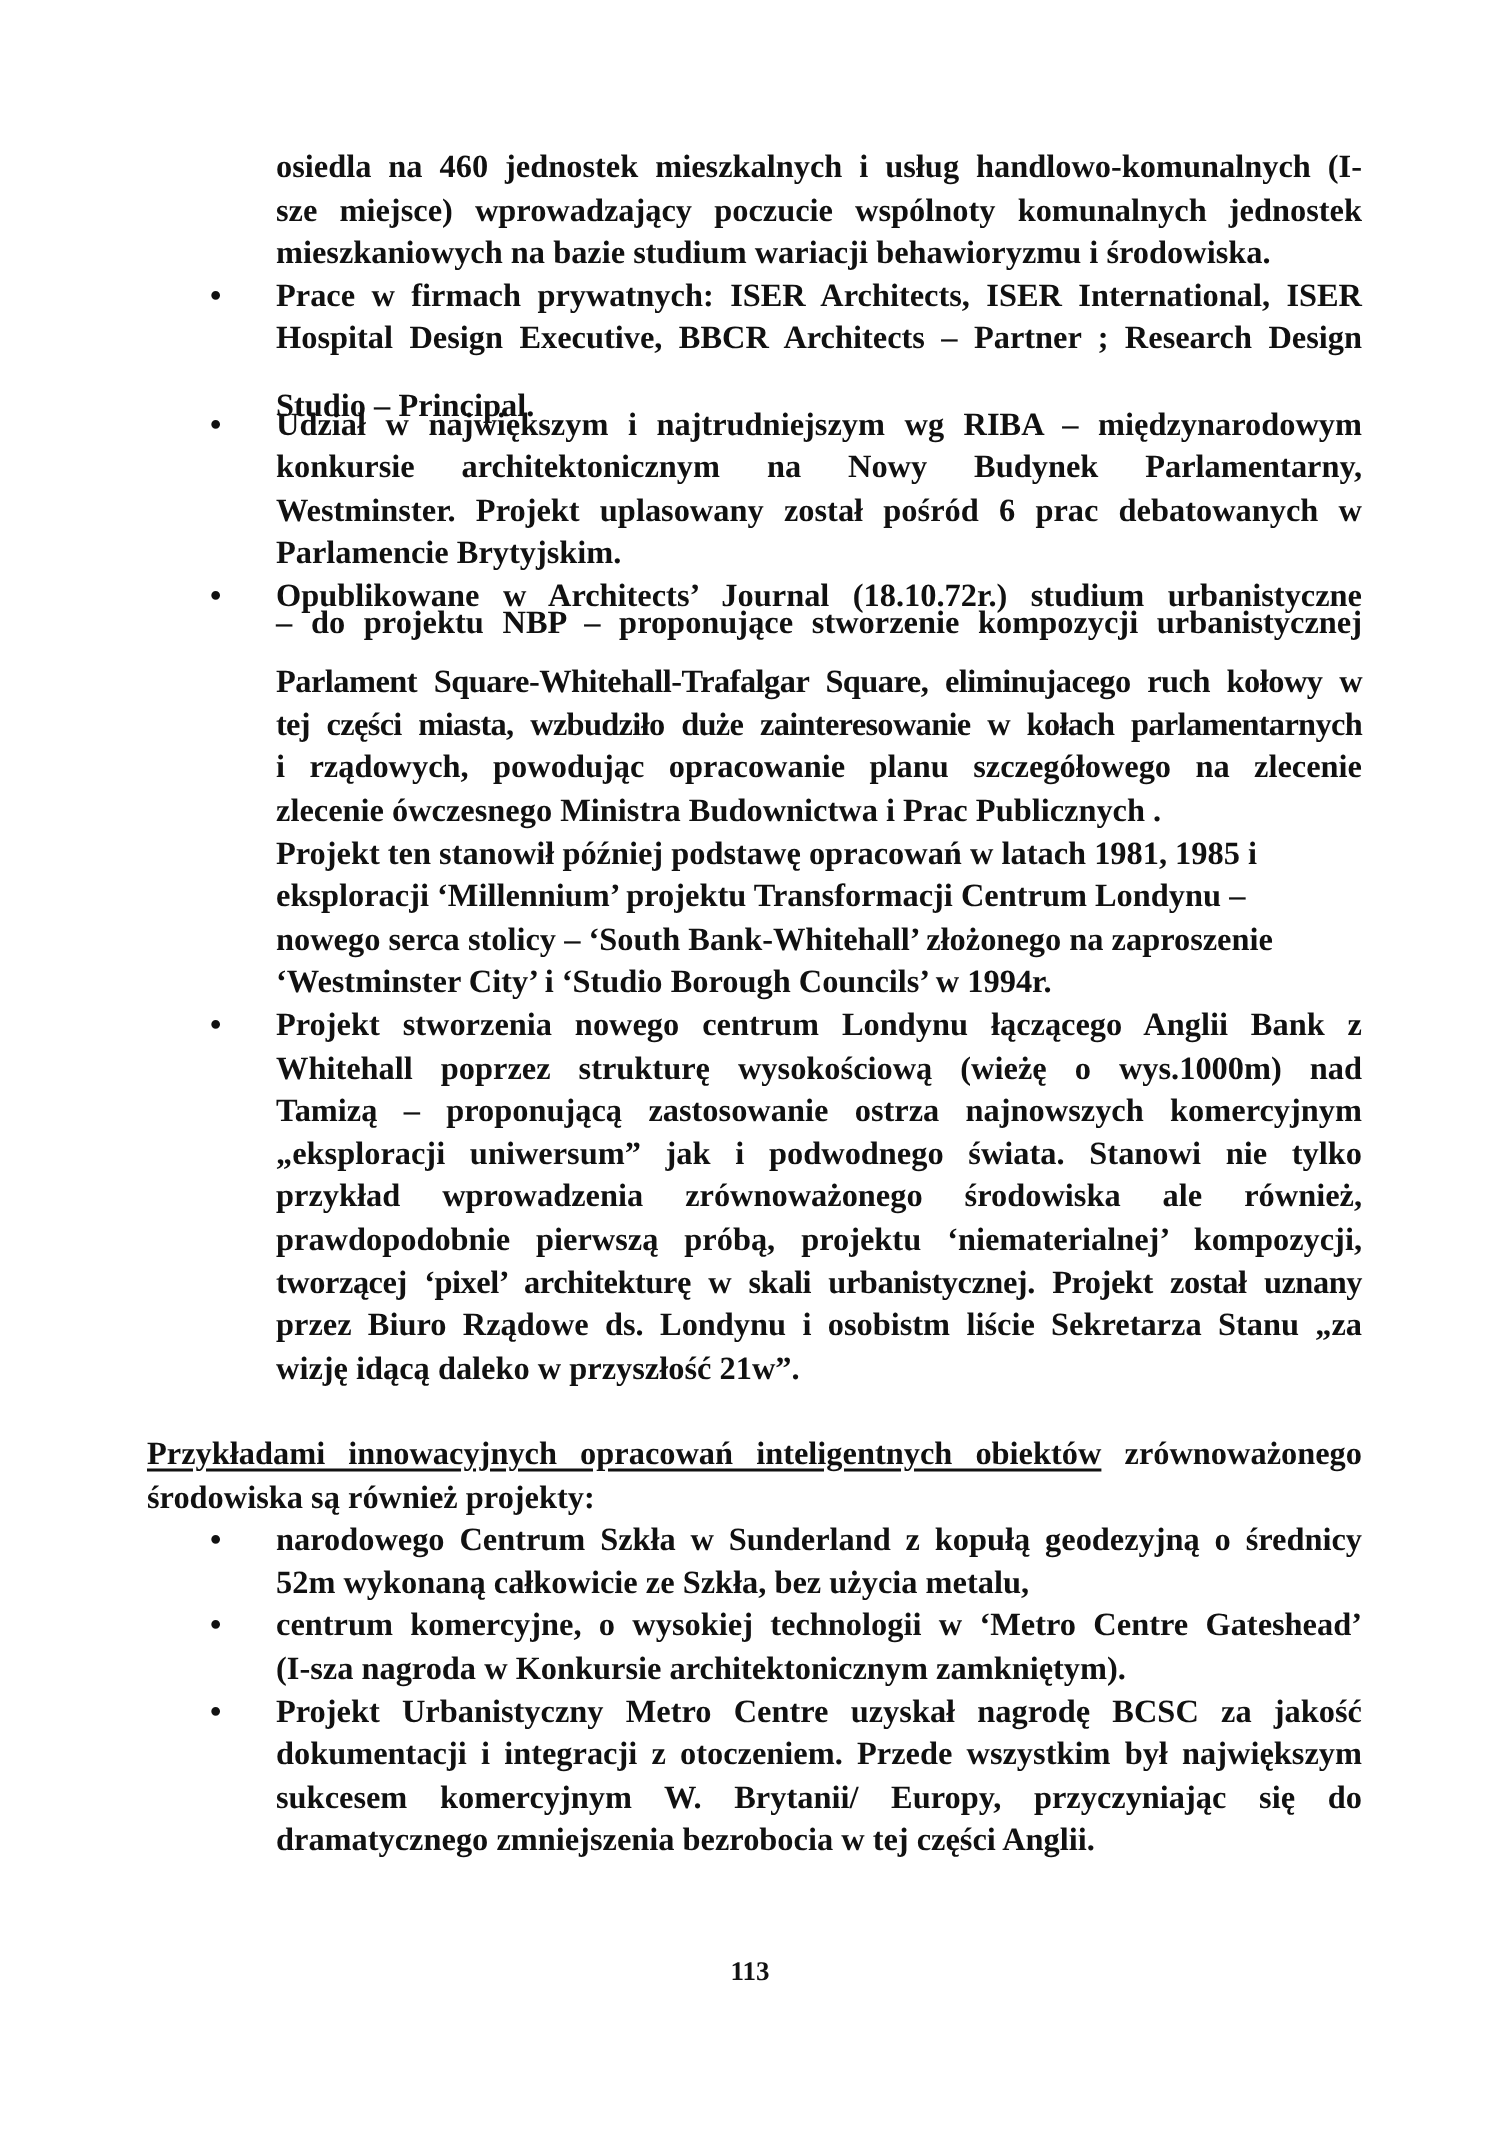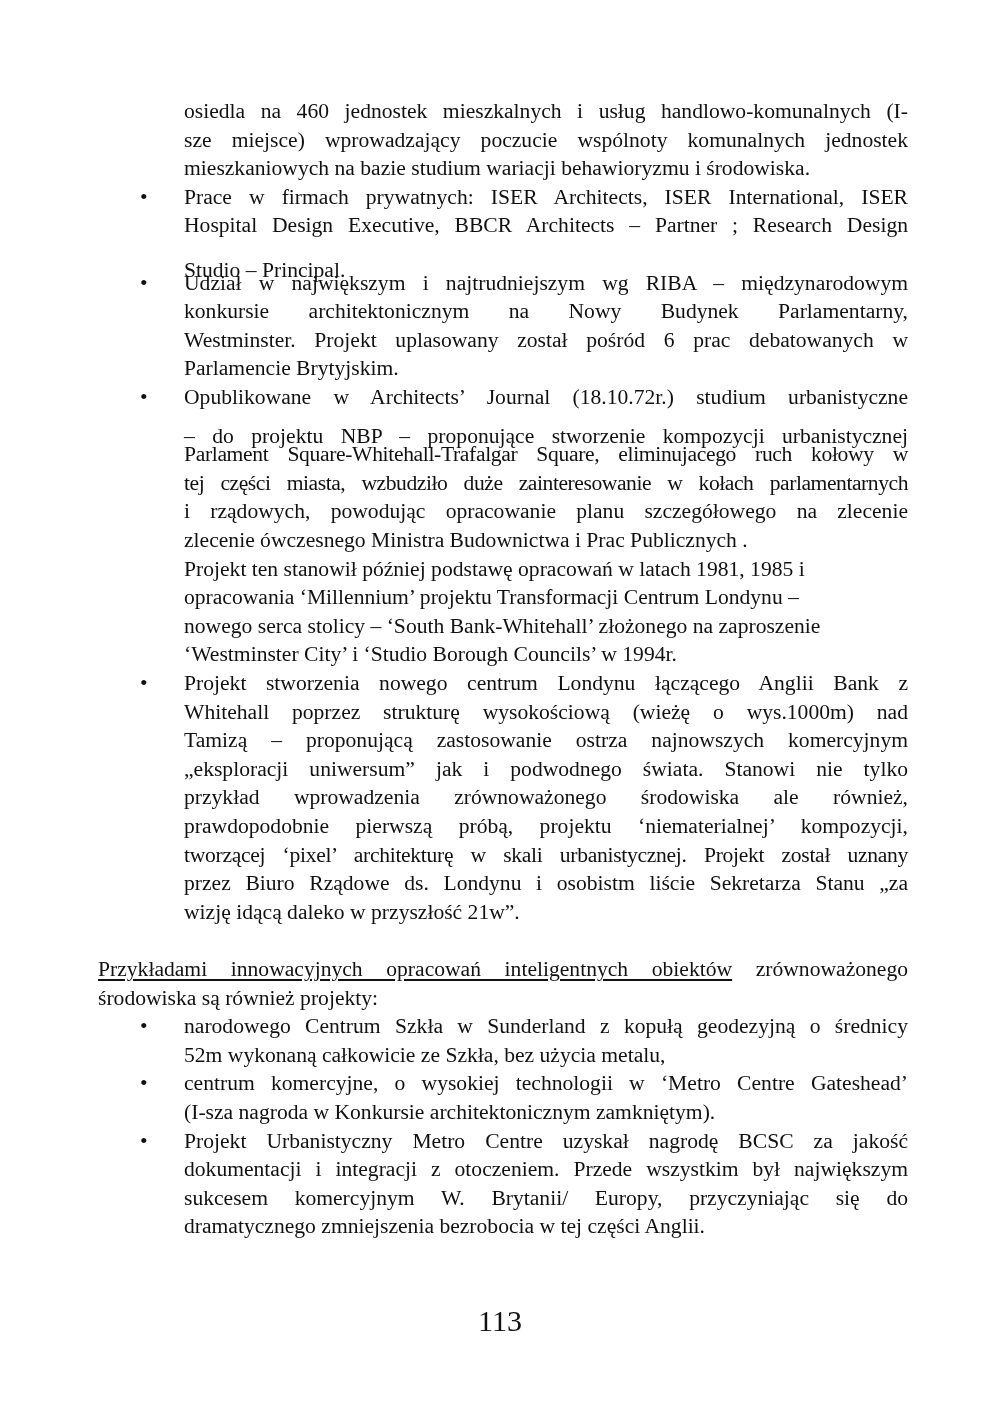--- a/index.html
+++ b/index.html
@@ -1,25 +1,25 @@
 <!DOCTYPE html>
 <html><head>
 <meta charset="utf-8">
 <style>
   html, body { margin: 0; padding: 0; background: #ffffff; }
   body { width: 1000px; height: 1419px; position: relative; overflow: hidden;
          font-family: "Liberation Serif", "DejaVu Serif", serif; color: #111; }
-  .page { position: absolute; left: 0; top: 0; width: 1000px; height: 1419px; }
+  .page { position: absolute; left: 0; top: 0; width: 1000px; height: 1419px; font-weight: bold; }
   .line { position: absolute; font-size: 21.6px; line-height: 28.6px; white-space: nowrap; }
   .justify { text-align: justify; text-align-last: justify; white-space: normal; }
   .cont { left: 184px; width: 724px; }
   .para { left: 98px; width: 810px; }
   .bullet { position: absolute; left: 140px; font-size: 21.6px; line-height: 28.6px; }
   .u { text-decoration: underline; text-underline-offset: 3px; }
-  .pagenum { position: absolute; left: 0; width: 1000px; top: 1304px; text-align: center; font-size: 30px; }
+  .pagenum { position: absolute; left: 0; width: 1000px; top: 1304px; text-align: center; font-size: 18px; }
 </style>
 </head>
 <body>
 
 <div class="page">
 
   <div>
     <div class="line cont justify" style="top:97px">osiedla na 460 jednostek mieszkalnych i usług handlowo-komunalnych (I-</div>
     <div class="line cont justify" style="top:125.6px">sze miejsce) wprowadzający poczucie wspólnoty komunalnych jednostek</div>
     <div class="line cont" style="top:154.2px">mieszkaniowych na bazie studium wariacji behawioryzmu i środowiska.</div>
@@ -36,27 +36,27 @@
     <span class="bullet" style="top:268.6px">•</span>
     <div class="line cont justify" style="top:268.6px">Udział w największym i najtrudniejszym wg RIBA – międzynarodowym</div>
     <div class="line cont justify" style="top:297.2px">konkursie architektonicznym na Nowy Budynek Parlamentarny,</div>
     <div class="line cont justify" style="top:325.8px">Westminster. Projekt uplasowany został pośród 6 prac debatowanych w</div>
     <div class="line cont" style="top:354.4px">Parlamencie Brytyjskim.</div>
   </div>
 
   <div>
     <span class="bullet" style="top:383px">•</span>
     <div class="line cont justify" style="top:383px">Opublikowane w Architects’ Journal (18.10.72r.) studium urbanistyczne</div>
-    <div class="line cont justify" style="top:422px">– do projektu NBP – proponujące stworzenie kompozycji urbanistycznej</div>
+    <div class="line cont justify" style="top:401px">– do projektu NBP – proponujące stworzenie kompozycji urbanistycznej</div>
     <div class="line cont justify" style="top:440.2px; letter-spacing:-0.35px">Parlament Square-Whitehall-Trafalgar Square, eliminujacego ruch kołowy w</div>
     <div class="line cont justify" style="top:468.8px; letter-spacing:-0.45px">tej części miasta, wzbudziło duże zainteresowanie w kołach parlamentarnych</div>
     <div class="line cont justify" style="top:497.4px">i rządowych, powodując opracowanie planu szczegółowego na zlecenie</div>
     <div class="line cont" style="top:526px">zlecenie ówczesnego Ministra Budownictwa i Prac Publicznych .</div>
     <div class="line cont" style="top:554.6px">Projekt ten stanowił później podstawę opracowań w latach 1981, 1985 i</div>
-    <div class="line cont" style="top:583.2px">opracowania ‘Millennium’ projektu Transformacji Centrum Londynu –</div>
+    <div class="line cont" style="top:583.2px">eksploracji ‘Millennium’ projektu Transformacji Centrum Londynu –</div>
     <div class="line cont" style="top:611.8px">nowego serca stolicy – ‘South Bank-Whitehall’ złożonego na zaproszenie</div>
     <div class="line cont" style="top:640.4px">‘Westminster City’ i ‘Studio Borough Councils’ w 1994r.</div>
   </div>
 
   <div>
     <span class="bullet" style="top:669px">•</span>
     <div class="line cont justify" style="top:669px">Projekt stworzenia nowego centrum Londynu łączącego Anglii Bank z</div>
     <div class="line cont justify" style="top:697.6px">Whitehall poprzez strukturę wysokościową (wieżę o wys.1000m) nad</div>
     <div class="line cont justify" style="top:726.2px">Tamizą – proponującą zastosowanie ostrza najnowszych komercyjnym</div>
     <div class="line cont justify" style="top:754.8px">„eksploracji uniwersum” jak i podwodnego świata. Stanowi nie tylko</div>

